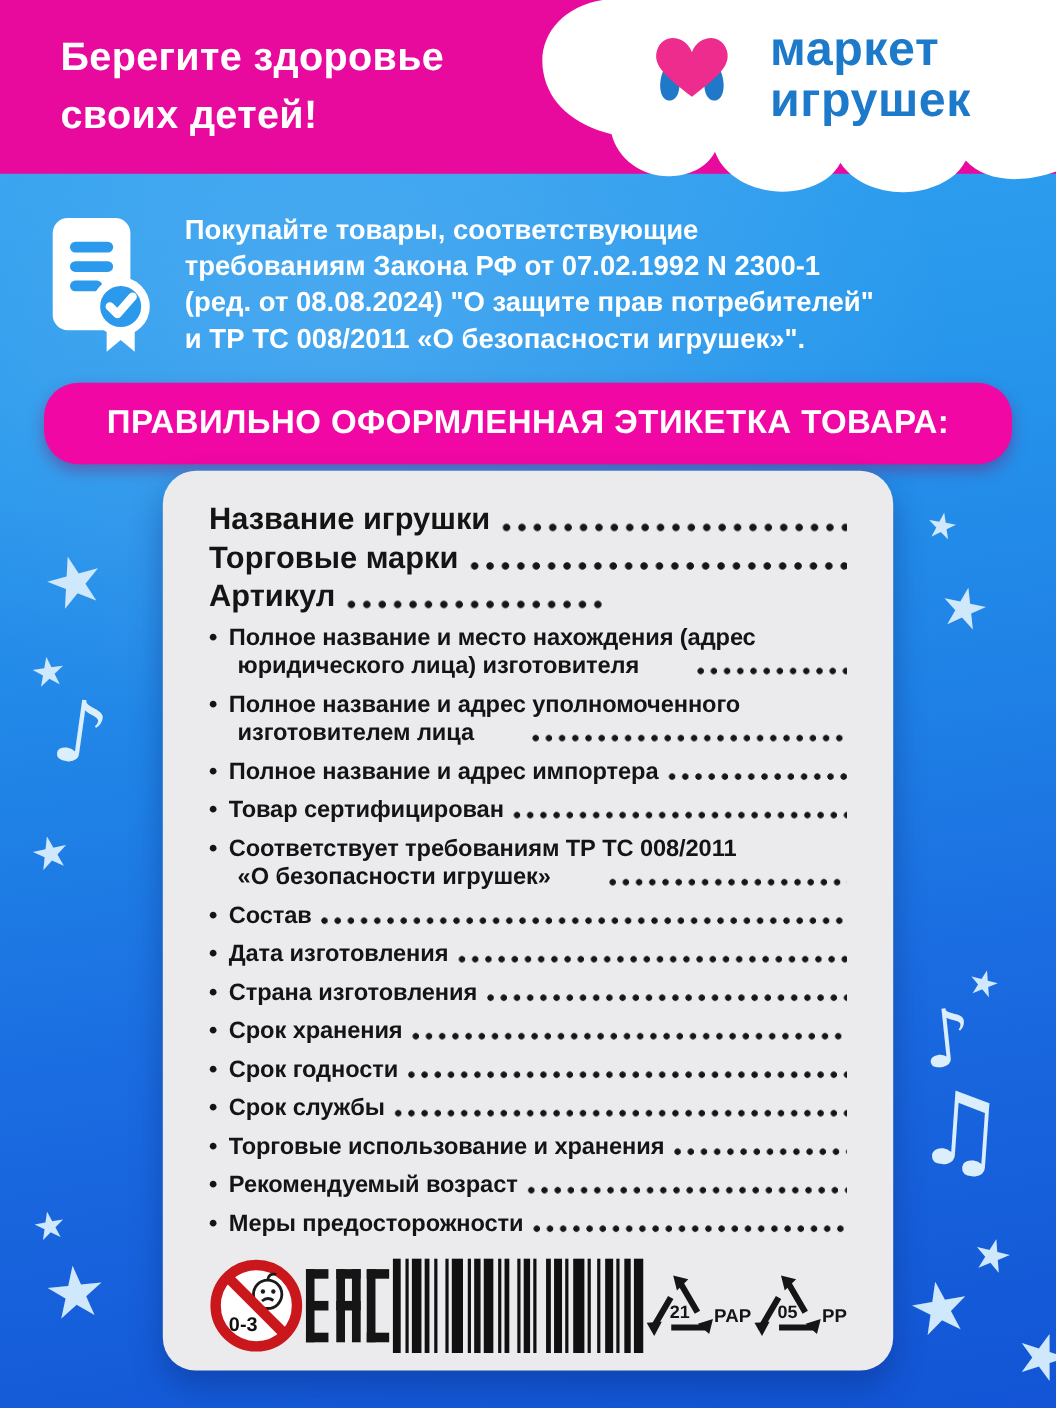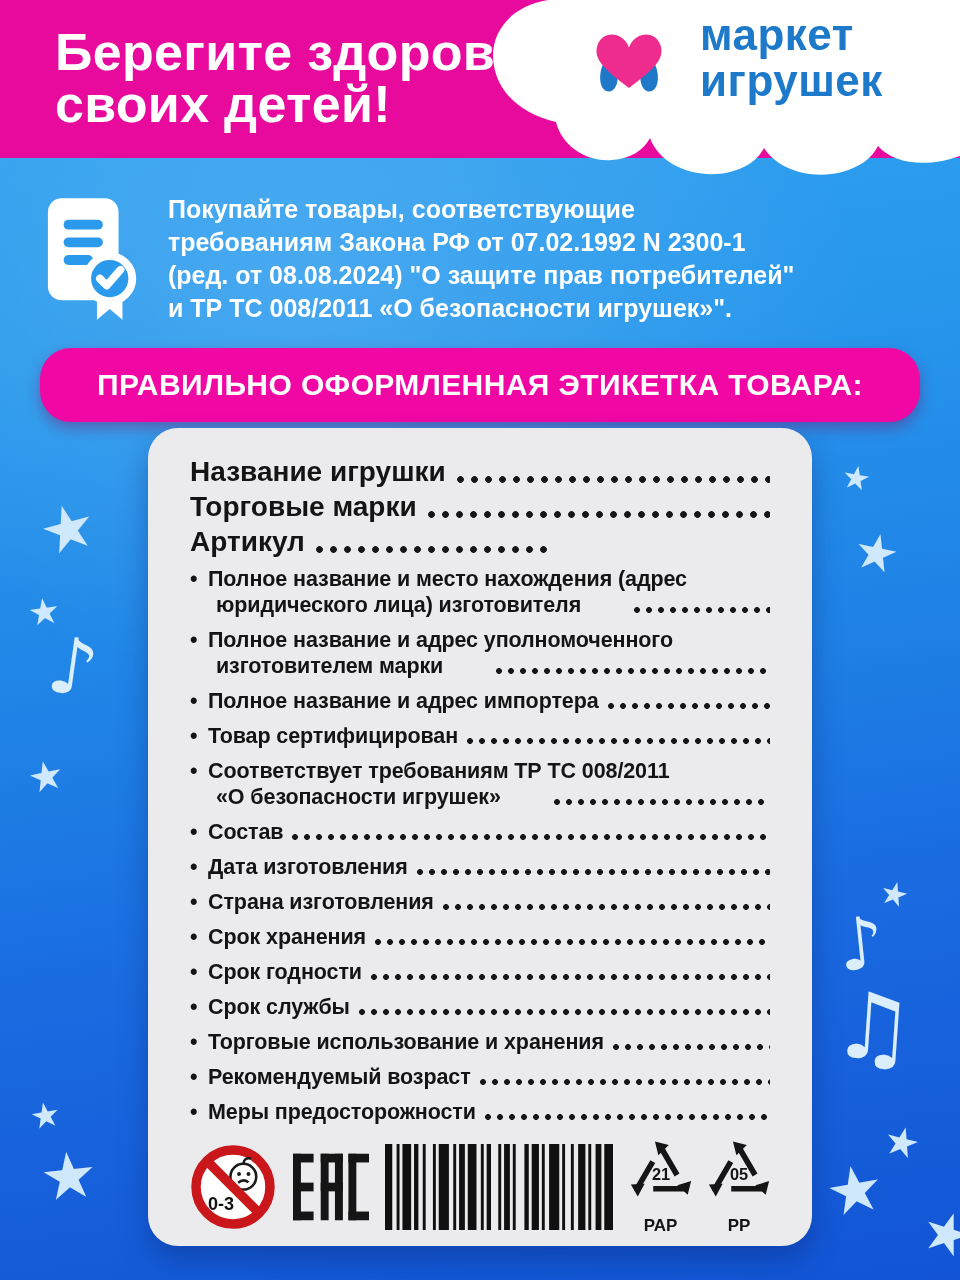--- a/index.html
+++ b/index.html
@@ -5,25 +5,25 @@
   html,body{margin:0;padding:0;background:#222;}
   .poster{
     position:relative; width:960px; height:1280px; overflow:hidden;
     font-family:"Liberation Sans", sans-serif;
     background:
       radial-gradient(900px 650px at 32% 22%, rgba(255,255,255,.14), rgba(255,255,255,0) 62%),
       linear-gradient(172deg,#34a5f1 0%, #2797ec 30%, #1f82e6 52%, #1a6ae0 72%, #1254d5 100%);
   }
   
   .header{position:absolute;left:0;top:0;width:100%;height:158px;background:#e80a9d;z-index:1;}
-  .title{position:absolute;left:55px;top:26px;z-index:4;color:#ffffff;font-size:52px;font-weight:bold;line-height:52px;letter-spacing:.3px;}
+  .title{position:absolute;left:55px;top:26px;z-index:4;color:#ffffff;font-size:36px;font-weight:bold;line-height:52px;letter-spacing:.3px;}
   .cloud{position:absolute;top:0;right:0;width:478px;height:186px;z-index:3;}
   .cloud svg{display:block;width:100%;height:100%;}
   .emblem{position:absolute;left:585px;top:22px;width:88px;height:86px;z-index:4;}
-  .logo-name{position:absolute;left:700px;top:12px;z-index:4;color:#1d79c9;font-size:44px;font-weight:bold;line-height:46px;letter-spacing:.5px;}
+  .logo-name{position:absolute;left:700px;top:22px;z-index:4;color:#1d79c9;font-size:44px;font-weight:bold;line-height:46px;letter-spacing:.5px;}
   
   .intro-icon{position:absolute;left:44px;top:194px;width:102px;height:130px;z-index:2;}
   .intro-text{position:absolute;left:168px;top:193px;width:760px;z-index:2;color:#fff;font-size:25px;font-weight:bold;line-height:33px;}
   .intro-text span{display:block;}
   
   .band{position:absolute;left:40px;top:348px;width:880px;height:74px;background:#f107a4;border-radius:31px;z-index:2;
         display:flex;align-items:center;justify-content:center;color:#fff;font-size:30px;font-weight:bold;letter-spacing:.4px;
         box-shadow:0 6px 14px rgba(140,0,90,.38);}
   
   .card{position:absolute;left:148px;top:428px;width:664px;height:818px;background:#ebebee;border-radius:30px;z-index:2;
@@ -36,21 +36,21 @@
           background-image:radial-gradient(circle at 4px 4px,#161616 2.6px,rgba(0,0,0,0) 3.2px);
           background-size:12px 8px;}
   .leader.short{flex:none;width:235px;}
   .items{margin-top:7px;}
   .item{margin-bottom:9px;}
   .iline{display:flex;font-size:21.5px;font-weight:bold;line-height:26px;letter-spacing:-.1px;}
   .iline .bullet{width:18px;flex:none;}
   .iline.cont{padding-left:26px;gap:44px;}
   
   .marks{display:flex;align-items:center;justify-content:space-between;margin-top:16px;height:92px;}
-  .mark{display:flex;flex-direction:column;align-items:center;}
+  .mark{display:flex;flex-direction:row;align-items:center;}
   .age-svg{width:86px;height:86px;}
   .eac-svg{width:76px;height:78px;}
   .barcode-box{width:228px;height:86px;}
   .barcode-box svg{width:100%;height:100%;}
   .rec-svg{width:62px;height:58px;}
   .rec-label{font-size:17px;font-weight:bold;color:#141414;line-height:18px;margin-top:19px;}
   .sr{position:absolute;width:1px;height:1px;overflow:hidden;clip:rect(0 0 0 0);white-space:nowrap;}
   
   .deco{position:absolute;z-index:1;color:#cfe8fb;line-height:1;font-family:"DejaVu Sans", sans-serif;}
   .deco.star::before{content:"★";}
@@ -134,21 +134,21 @@
             <span class="itxt">юридического лица) изготовителя</span>
             <span class="leader small"></span>
           </div>
         </div>
         <div class="item">
           <div class="iline">
             <span class="bullet">•</span>
             <span class="itxt">Полное название и адрес уполномоченного</span>
           </div>
           <div class="iline cont">
-            <span class="itxt">изготовителем марки</span>
+            <span class="itxt">изготовителем лица</span>
             <span class="leader small"></span>
           </div>
         </div>
         <div class="item">
           <div class="iline">
             <span class="bullet">•</span>
             <span class="itxt">Полное название и адрес импортера</span>
             <span class="leader small"></span>
           </div>
         </div>

